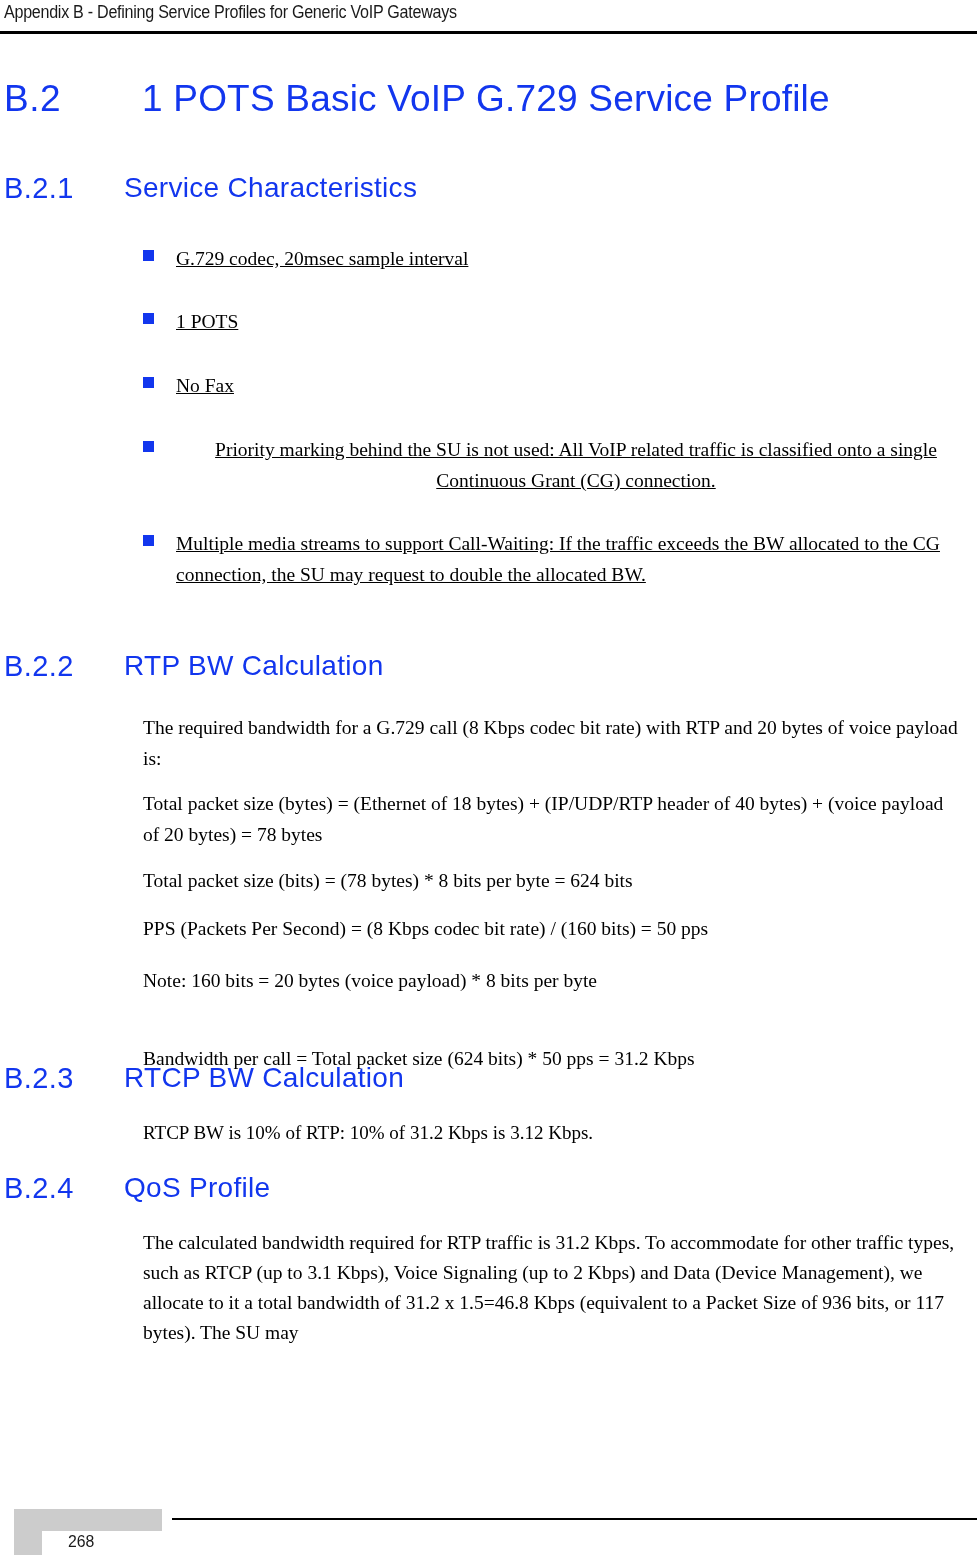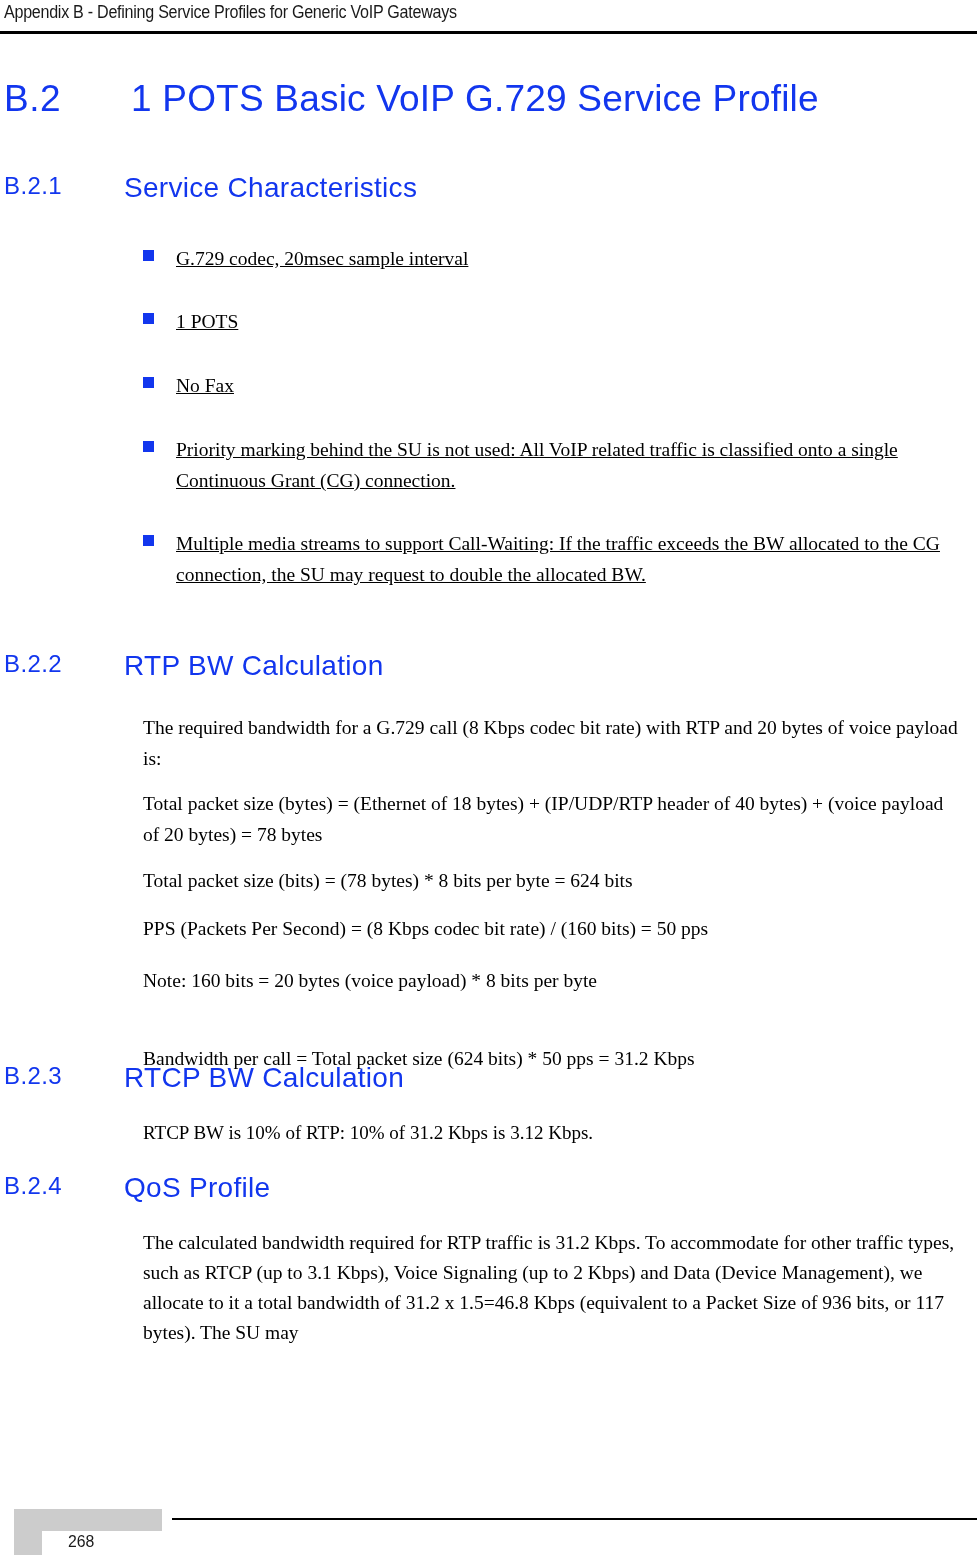--- a/index.html
+++ b/index.html
@@ -57,41 +57,41 @@
   }
   .h1-num {
     position: absolute;
     left: 4px;
     top: 0;
     font-size: 37px;
     letter-spacing: 0.5px;
   }
   .h1-title {
     position: absolute;
-    left: 131px;
+    left: 142px;
     top: 0;
     font-size: 37px;
     letter-spacing: 0.2px;
     text-align: right;
   }
 
   .h2-row {
     position: absolute;
     left: 0;
     width: 977px;
     color: #1236ee;
     font-family: "Liberation Sans", sans-serif;
     font-weight: 400;
     white-space: nowrap;
   }
   .h2-num {
     position: absolute;
     left: 4px;
     top: 0;
-    font-size: 24px;
+    font-size: 29px;
     letter-spacing: 0.4px;
   }
   .h2-title {
     position: absolute;
     left: 124px;
     top: 0;
     font-size: 28px;
     letter-spacing: 0.3px;
   }
 
@@ -215,21 +215,21 @@
   <span class="bullet-text">1 POTS</span>
 </div>
 
 <div class="bullet" style="top:370px;">
   <span class="bullet-marker"></span>
   <span class="bullet-text">No Fax</span>
 </div>
 
 <div class="bullet" style="top:434px;">
   <span class="bullet-marker"></span>
-  <span class="bullet-text" style="width:800px;">Priority marking behind the SU is not used: All VoIP related traffic is classified onto a single Continuous Grant (CG) connection.</span>
+  <span class="bullet-text" style="width:800px;text-align:center;">Priority marking behind the SU is not used: All VoIP related traffic is classified onto a single Continuous Grant (CG) connection.</span>
 </div>
 
 <div class="bullet" style="top:528px;">
   <span class="bullet-marker"></span>
   <span class="bullet-text" style="width:785px;">Multiple media streams to support Call-Waiting: If the traffic exceeds the BW allocated to the CG connection, the SU may request to double the allocated BW.</span>
 </div>
 
 <div class="h2-row" style="top:650px;">
   <span class="h2-num">B.2.2</span>
   <span class="h2-title">RTP BW Calculation</span>

